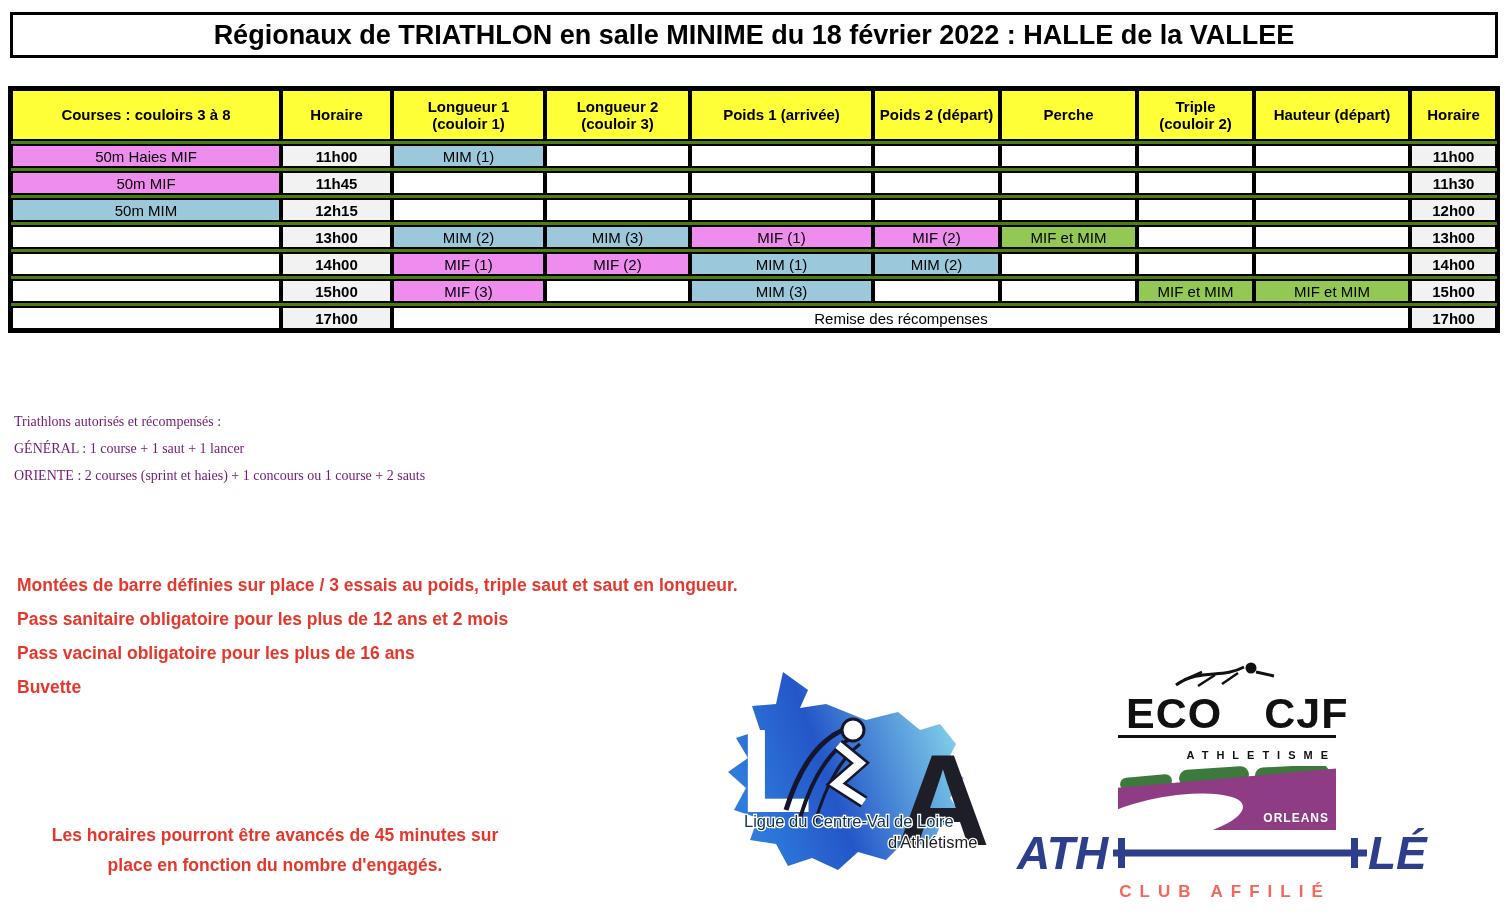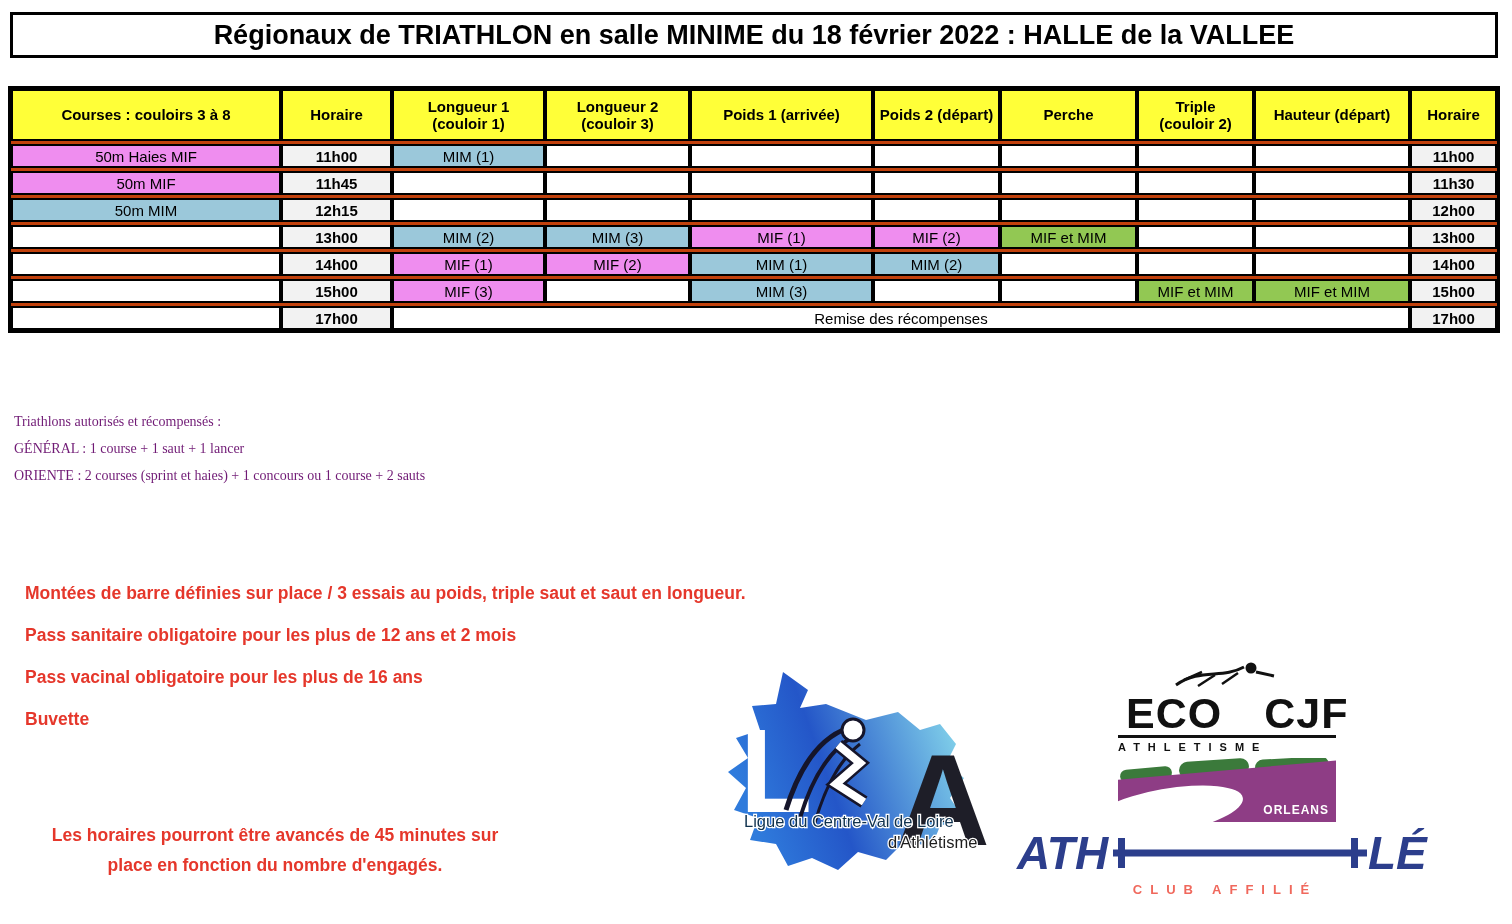--- a/index.html
+++ b/index.html
@@ -12,21 +12,21 @@
   
   .title-box {
     position: absolute; left: 10px; top: 12px; width: 1488px; height: 46px;
     border: 3px solid #000; display: flex; align-items: center; justify-content: center;
     font-size: 27px; font-weight: 700; background: #fff;
   }
 
   
   .table-wrap {
     position: absolute; left: 8px; top: 86px; width: 1492px;
-    border: 3px solid #000; background: #c2410c;
+    border: 3px solid #000; background: #4d7c0f;
   }
   table.schedule {
     border-collapse: separate; border-spacing: 0 3px; table-layout: fixed;
     width: 1486px; margin: -3px 0;
   }
   .schedule th, .schedule td {
     border: 2px solid #000; text-align: center; vertical-align: middle;
     overflow: hidden; padding: 0 2px;
   }
   .schedule th {
@@ -45,41 +45,41 @@
     position: absolute; left: 14px; top: 414px;
     font-family: "Liberation Serif", serif; font-size: 14px; color: #701a75;
   }
   .notes p { margin: 0 0 11px 0; }
 
   
   .warnings {
     position: absolute; left: 13px; top: 566px;
     color: var(--red); font-weight: 700; font-size: 17.5px;
   }
-  .warnings p { margin: 12px; line-height: 30px; }
+  .warnings p { margin: 4px; line-height: 30px; }
 
   .footer-note {
     position: absolute; left: 28px; top: 820px; width: 494px;
     text-align: center; color: var(--red); font-weight: 700;
     font-size: 17.5px; line-height: 30px;
   }
 
   
   .lca-logo { position: absolute; left: 688px; top: 660px; width: 316px; height: 228px; }
 
   
   .eco-logo { position: absolute; left: 1118px; top: 662px; width: 218px; height: 170px; }
   .eco-title {
     display: flex; justify-content: space-between; padding: 0 8px;
     font-size: 43px; font-weight: 700; color: #111; line-height: 1.0;
     border-bottom: 3px solid #111; letter-spacing: 1px; gap: 42px;
   }
   .eco-sub {
-    text-align: left; font-size: 11px; font-weight: 700; color: #111;
-    letter-spacing: 8px; margin-top: 3px; white-space: nowrap;
+    text-align: right; font-size: 11px; font-weight: 700; color: #111;
+    letter-spacing: 8px; margin-top: 11px; white-space: nowrap;
   }
   .eco-banner { position: relative; margin-top: 5px; height: 64px; overflow: hidden; }
   .eco-purple { position: absolute; inset: 0; background: var(--purple);
     clip-path: polygon(0 34%, 100% 4%, 100% 100%, 0 100%); }
   .eco-green { position: absolute; background: var(--logogreen); border-radius: 10px; }
   .eco-g1 { left: 1%;  top: 10px; width: 24%; height: 13px; transform: rotate(-5deg); }
   .eco-g2 { left: 28%; top: 2px;  width: 32%; height: 17px; transform: rotate(-4deg); }
   .eco-g3 { left: 63%; top: 0px;  width: 34%; height: 16px; transform: rotate(-3deg); }
   .eco-swoosh {
     position: absolute; left: -14%; top: 48%; width: 72%; height: 70%;
@@ -87,21 +87,21 @@
   }
   .eco-city {
     position: absolute; right: 7px; bottom: 5px; color: #fff;
     font-size: 12px; font-weight: 700; letter-spacing: 1px;
   }
 
   
   .athle-logo { position: absolute; left: 1015px; top: 828px; width: 420px; height: 72px; }
   .athle-sub {
     text-align: center; color: var(--salmon); font-weight: 700;
-    font-size: 13px; letter-spacing: 8px; margin-top: 2px; white-space: nowrap;
+    font-size: 17px; letter-spacing: 8px; margin-top: 2px; white-space: nowrap;
   }
 </style>
 </head>
 <body>
 
 <div class="title-box">
   <span>Régionaux de TRIATHLON en salle MINIME du 18 février 2022 : HALLE de la VALLEE</span>
 </div>
 
 <div class="table-wrap">

